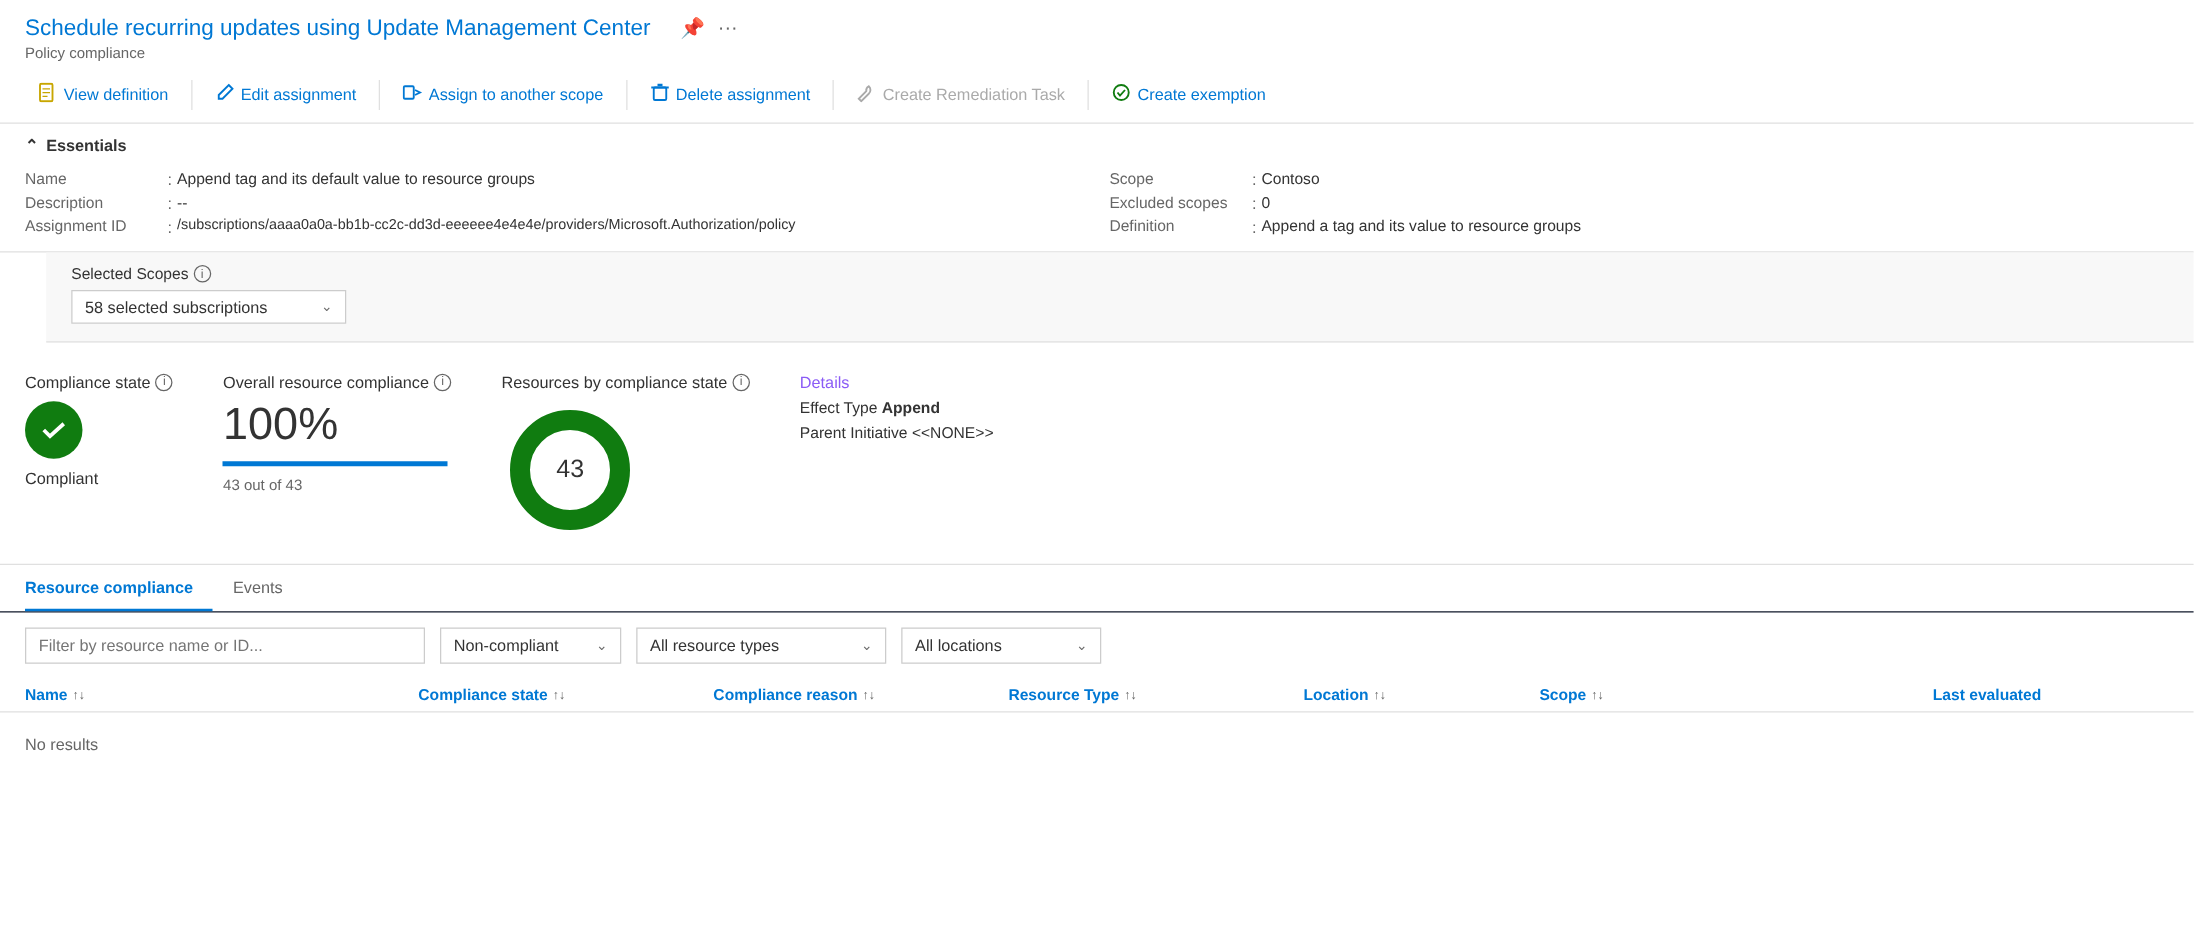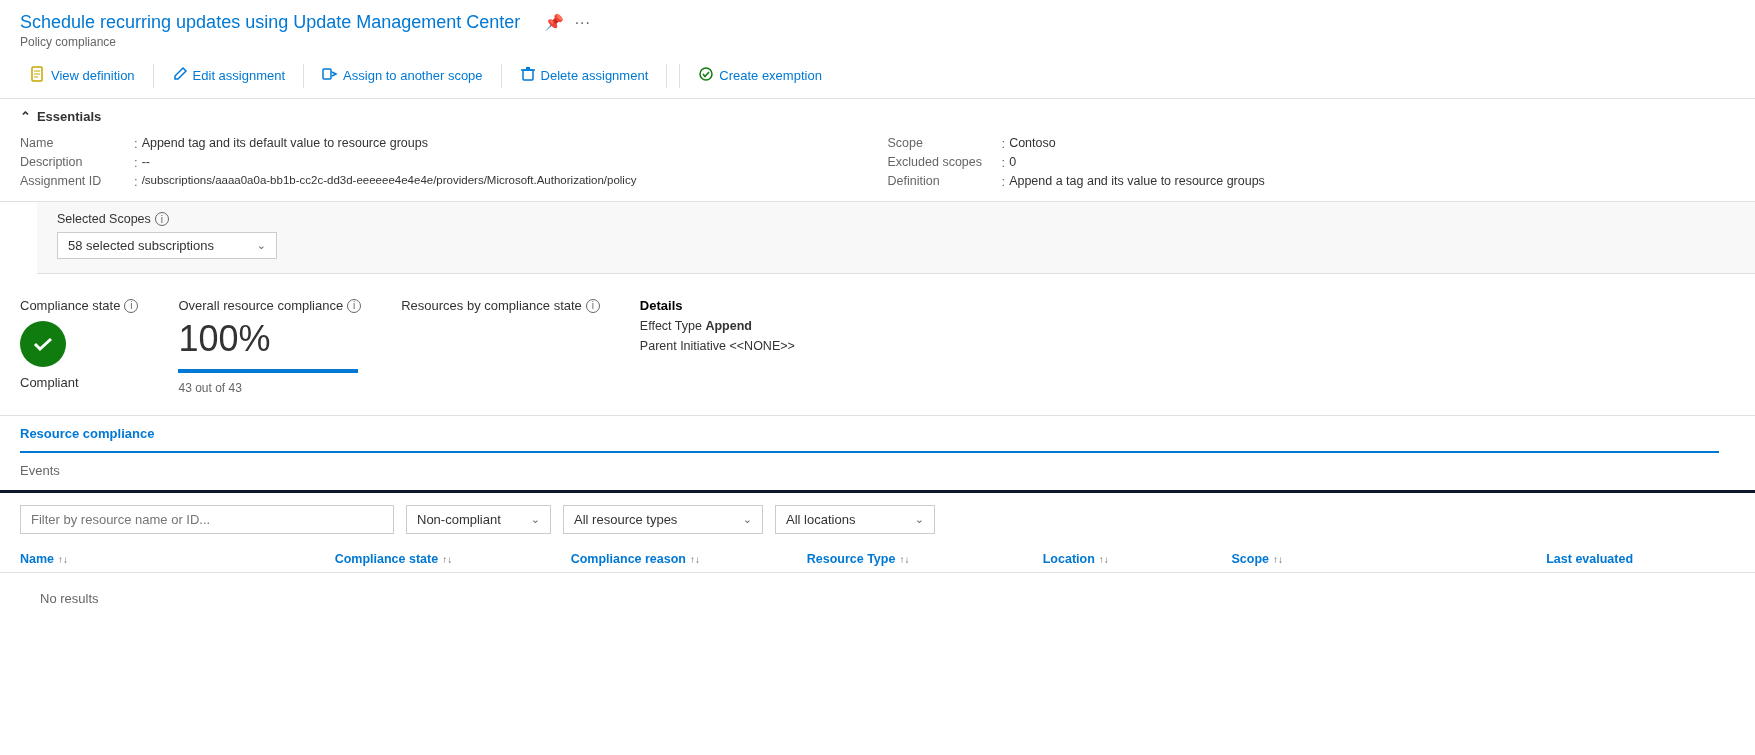--- a/index.html
+++ b/index.html
@@ -44,48 +44,48 @@
     .resources-by-state-block { display: flex; flex-direction: column; gap: 8px; }
     .resources-by-state-label { font-size: 13px; color: #333; display: flex; align-items: center; gap: 4px; }
     .donut-legend-row { display: flex; align-items: center; gap: 20px; }
     .donut-container { position: relative; width: 110px; height: 110px; }
     .donut-center-text { position: absolute; top: 50%; left: 50%; transform: translate(-50%, -50%); font-size: 20px; font-weight: 400; color: #333; }
     .legend { display: flex; flex-direction: column; gap: 6px; }
     .legend-item { display: flex; align-items: center; gap: 6px; font-size: 12.5px; }
     .legend-dot { width: 12px; height: 12px; border-radius: 2px; flex-shrink: 0; }
 
     .details-block { display: flex; flex-direction: column; gap: 6px; min-width: 220px; }
-    .details-title { font-size: 13px; font-weight: 700; color: #000000; }
+    .details-title { font-size: 13px; font-weight: 400; color: #8b5cf6; }
     .details-row { font-size: 12.5px; color: #333; }
     .details-row span.val { font-weight: 700; }
     .details-row span.val2 { color: #333; }
 
-    .tabs-section { padding: 0 20px; border-bottom: 3px solid #0f172a; display: flex; gap: 0; flex-direction: column; }
+    .tabs-section { padding: 0 20px; border-bottom: 1px solid #0f172a; display: flex; gap: 0; }
     .tab { padding: 10px 16px 10px 0; font-size: 13px; cursor: pointer; color: #666; border-bottom: 2px solid transparent; margin-right: 16px; }
     .tab.active { color: #0078d4; border-bottom: 2px solid #0078d4; font-weight: 600; }
 
     .filters-row { display: flex; gap: 12px; padding: 12px 20px; align-items: center; }
-    .filter-input { border: 1px solid #ccc; padding: 6px 10px; font-size: 13px; width: 374px; outline: none; }
+    .filter-input { border: 1px solid #ccc; padding: 6px 10px; font-size: 13px; width: 320px; outline: none; }
     .filter-dropdown { display: flex; align-items: center; justify-content: space-between; border: 1px solid #ccc; padding: 6px 10px; font-size: 13px; cursor: pointer; gap: 30px; }
     .filter-dropdown-wide { min-width: 200px; }
     .filter-dropdown-medium { min-width: 160px; }
     .chevron { font-size: 11px; color: #666; }
 
     .table-header { display: flex; align-items: center; padding: 6px 20px; background: #fff; border-bottom: 1px solid #e0e0e0; font-size: 12.5px; font-weight: 600; color: #0078d4; }
     .th { display: flex; align-items: center; gap: 4px; }
     .th .sort-icon { font-size: 10px; color: #666; }
     .col-name { flex: 2; min-width: 120px; }
     .col-compliance-state { flex: 1.5; min-width: 130px; }
     .col-compliance-reason { flex: 1.5; min-width: 140px; }
     .col-resource-type { flex: 1.5; min-width: 130px; }
     .col-location { flex: 1.2; min-width: 110px; }
     .col-scope { flex: 2; min-width: 120px; }
     .col-last-evaluated { flex: 1.2; min-width: 100px; }
 
-    .table-body { padding: 10px 20px; margin-left: 20px; }
+    .table-body { padding: 10px 20px; }
     .no-results { color: #666; font-size: 13px; padding: 8px 0; }
 
     .pin-icon, .more-icon { color: #666; font-size: 16px; cursor: pointer; }
     .header-icons { display: flex; align-items: center; gap: 10px; margin-left: 16px; }
   </style>
 </head>
 <body>
 
 <div class="page-header">
   <div style="display:flex; align-items:center; gap:8px;">
@@ -134,20 +134,28 @@
     <span style="color:#0078d4;">
       <svg width="16" height="16" viewBox="0 0 16 16">
           <rect x="3" y="4" width="10" height="10" rx="1" fill="none" stroke="#0078d4" stroke-width="1.5"></rect>
           <line x1="1" y1="4" x2="15" y2="4" stroke="#0078d4" stroke-width="1.5"></line>
           <line x1="6" y1="2" x2="10" y2="2" stroke="#0078d4" stroke-width="2"></line>
         </svg>
     </span>
     <span>Delete assignment</span>
   </button>
   <div class="toolbar-separator"></div>
+  <button class="toolbar-btn disabled">
+    <span style="color:#aaa;">
+      <svg width="16" height="16" viewBox="0 0 16 16">
+          <path d="M10 3a4 4 0 0 1 0 6l-6 6-2-2 6-6A4 4 0 0 1 10 3z" fill="none" stroke="#aaa" stroke-width="1.5"></path>
+        </svg>
+    </span>
+    <span>Create Remediation Task</span>
+  </button>
   <div class="toolbar-separator"></div>
   <button class="toolbar-btn">
     <span style="color:#107c10;">
       <svg width="16" height="16" viewBox="0 0 16 16">
           <circle cx="8" cy="8" r="6" fill="none" stroke="#107c10" stroke-width="1.5"></circle>
           <polyline points="5,8 7,10.5 11,6" fill="none" stroke="#107c10" stroke-width="1.5"></polyline>
         </svg>
     </span>
     <span>Create exemption</span>
   </button>
@@ -233,20 +241,27 @@
     </div>
     <div class="pct-sub">43 out of 43</div>
   </div>
 
   <div class="resources-by-state-block">
     <div class="resources-by-state-label">
       <span>Resources by compliance state</span>
       <span class="info-icon">i</span>
     </div>
     <div class="donut-legend-row">
+      <div class="donut-container">
+        <svg width="110" height="110" viewBox="0 0 110 110">
+          <circle cx="55" cy="55" r="40" fill="none" stroke="#107c10" stroke-width="16" stroke-dasharray="251.2 0" transform="rotate(-90 55 55)"></circle>
+          <circle cx="55" cy="55" r="40" fill="none" stroke="#e0e0e0" stroke-width="16" stroke-dasharray="0 251.2" transform="rotate(-90 55 55)"></circle>
+        </svg>
+        <div class="donut-center-text">43</div>
+      </div>
     </div>
   </div>
 
   <div class="details-block">
     <div class="details-title">Details</div>
     <div class="details-row">
       <span>Effect Type</span>
       <span> </span>
       <span class="val" style="font-weight:700;">Append</span>
     </div>

